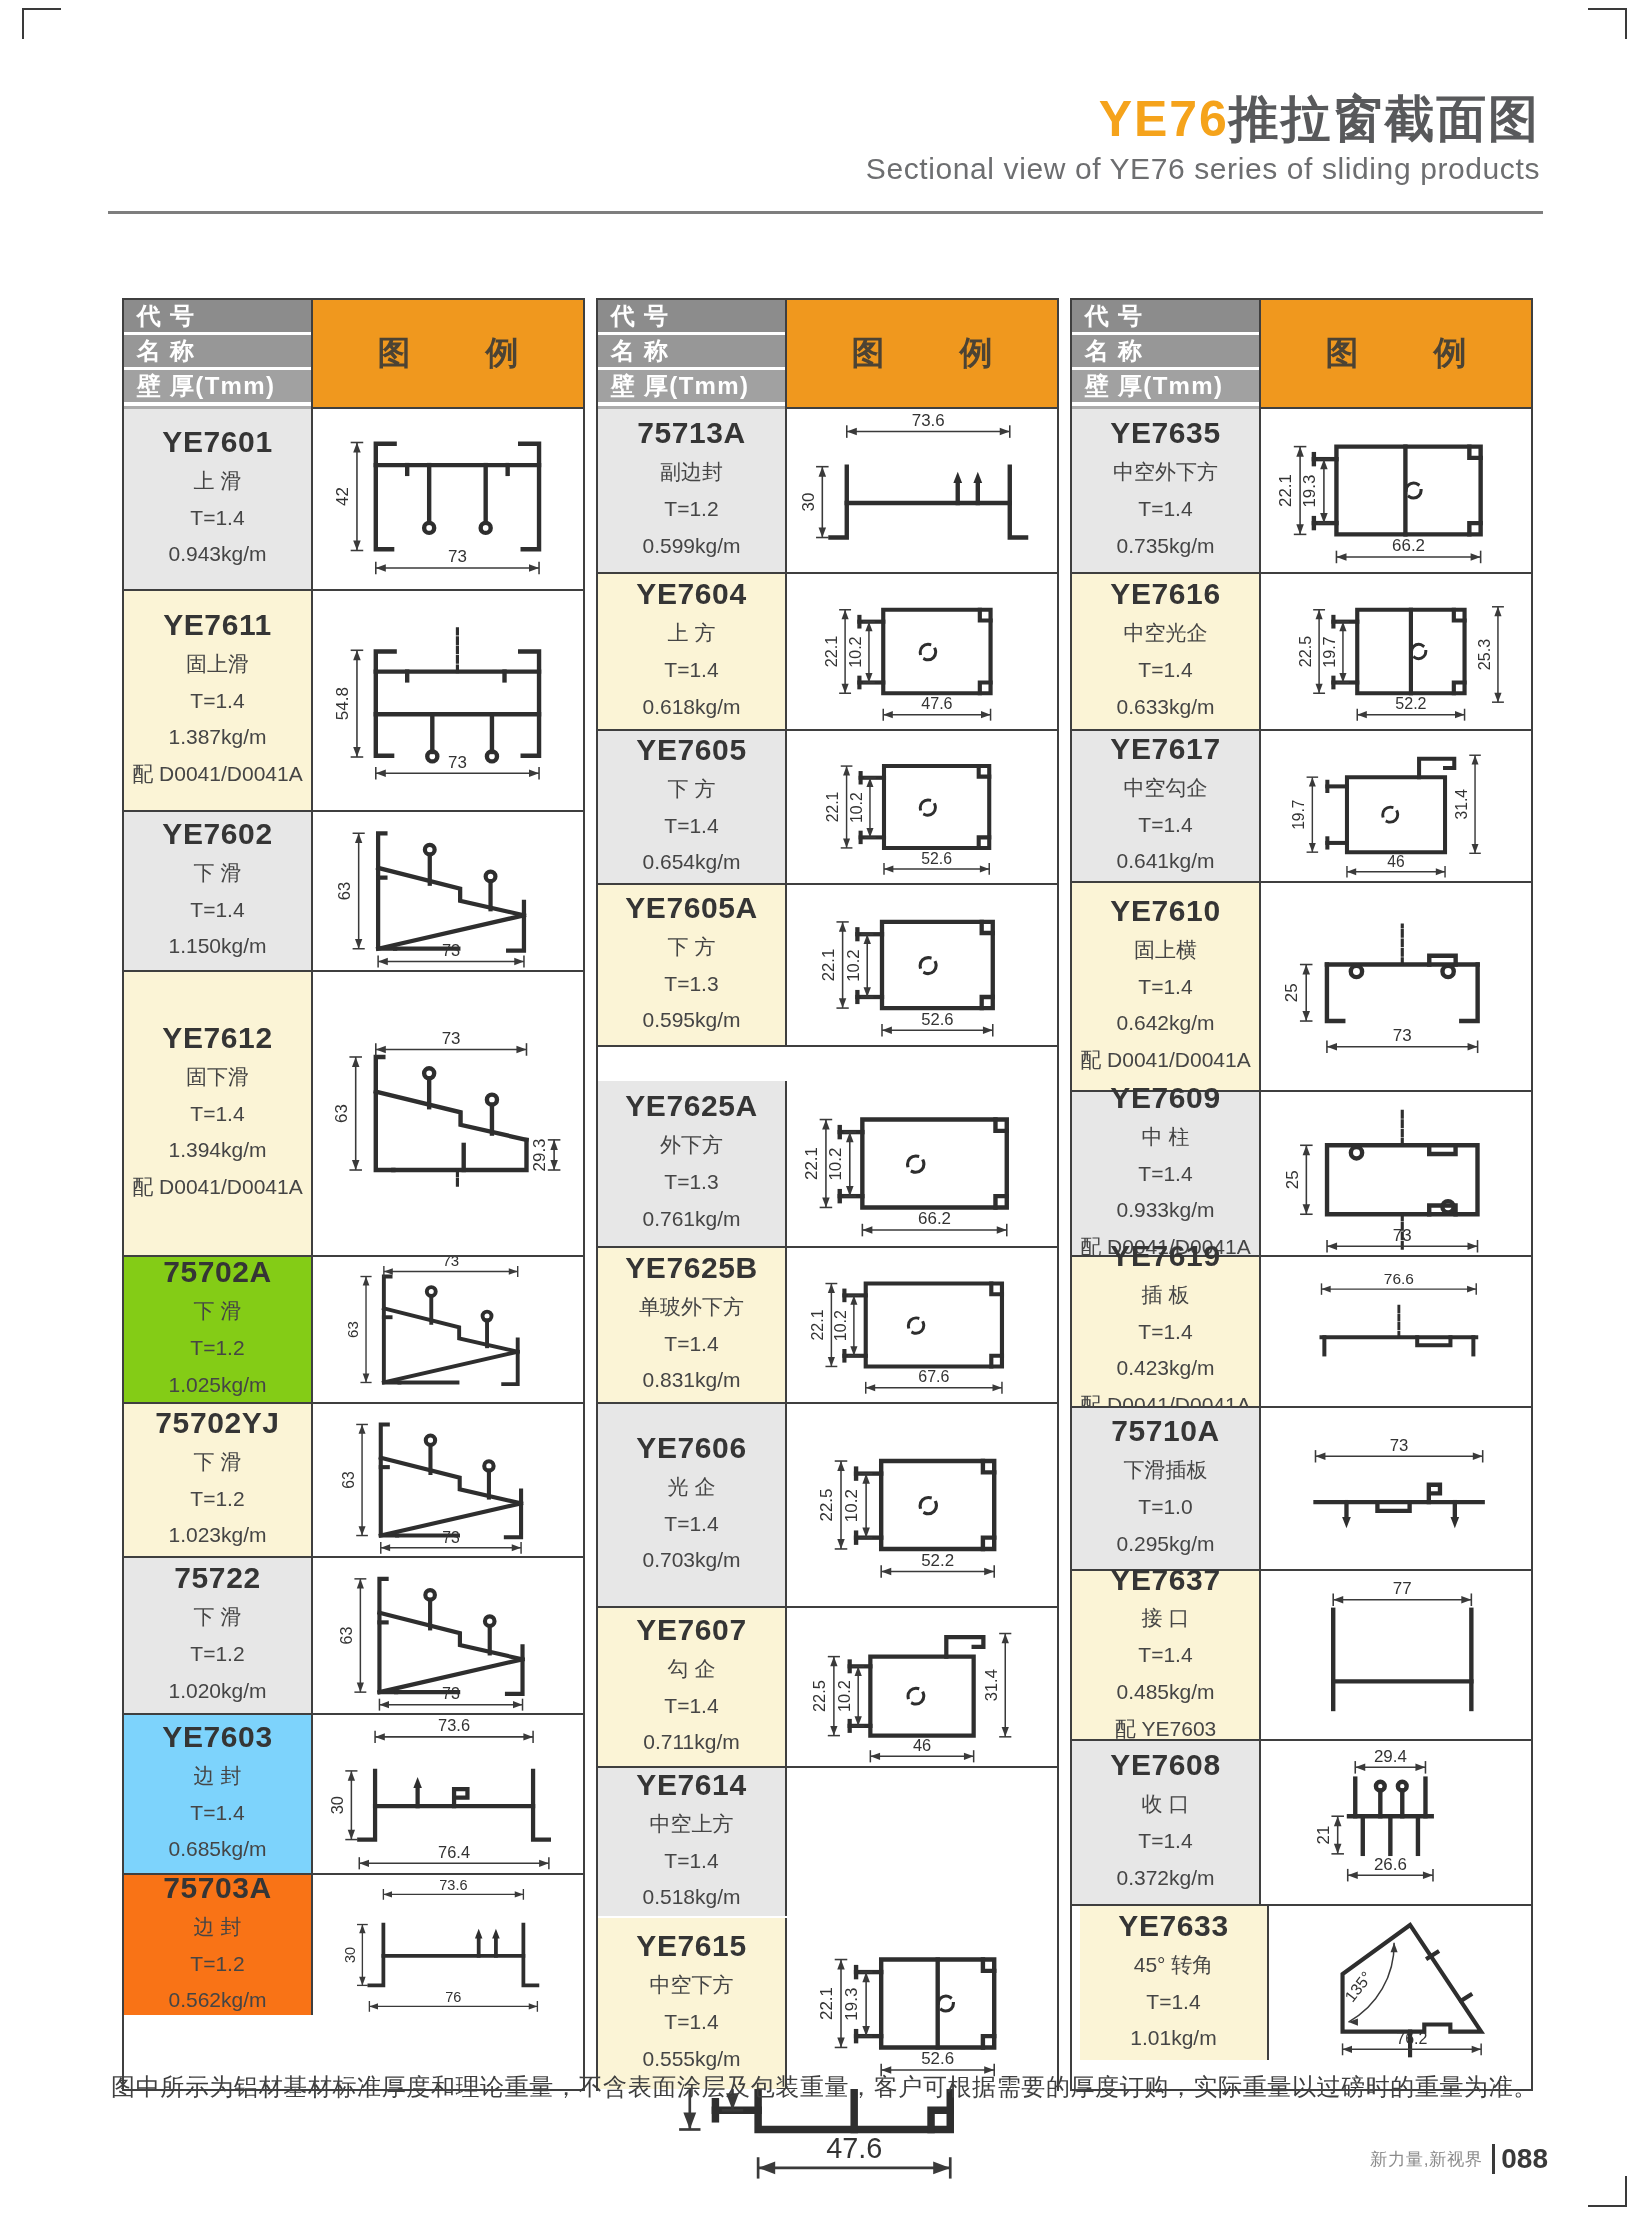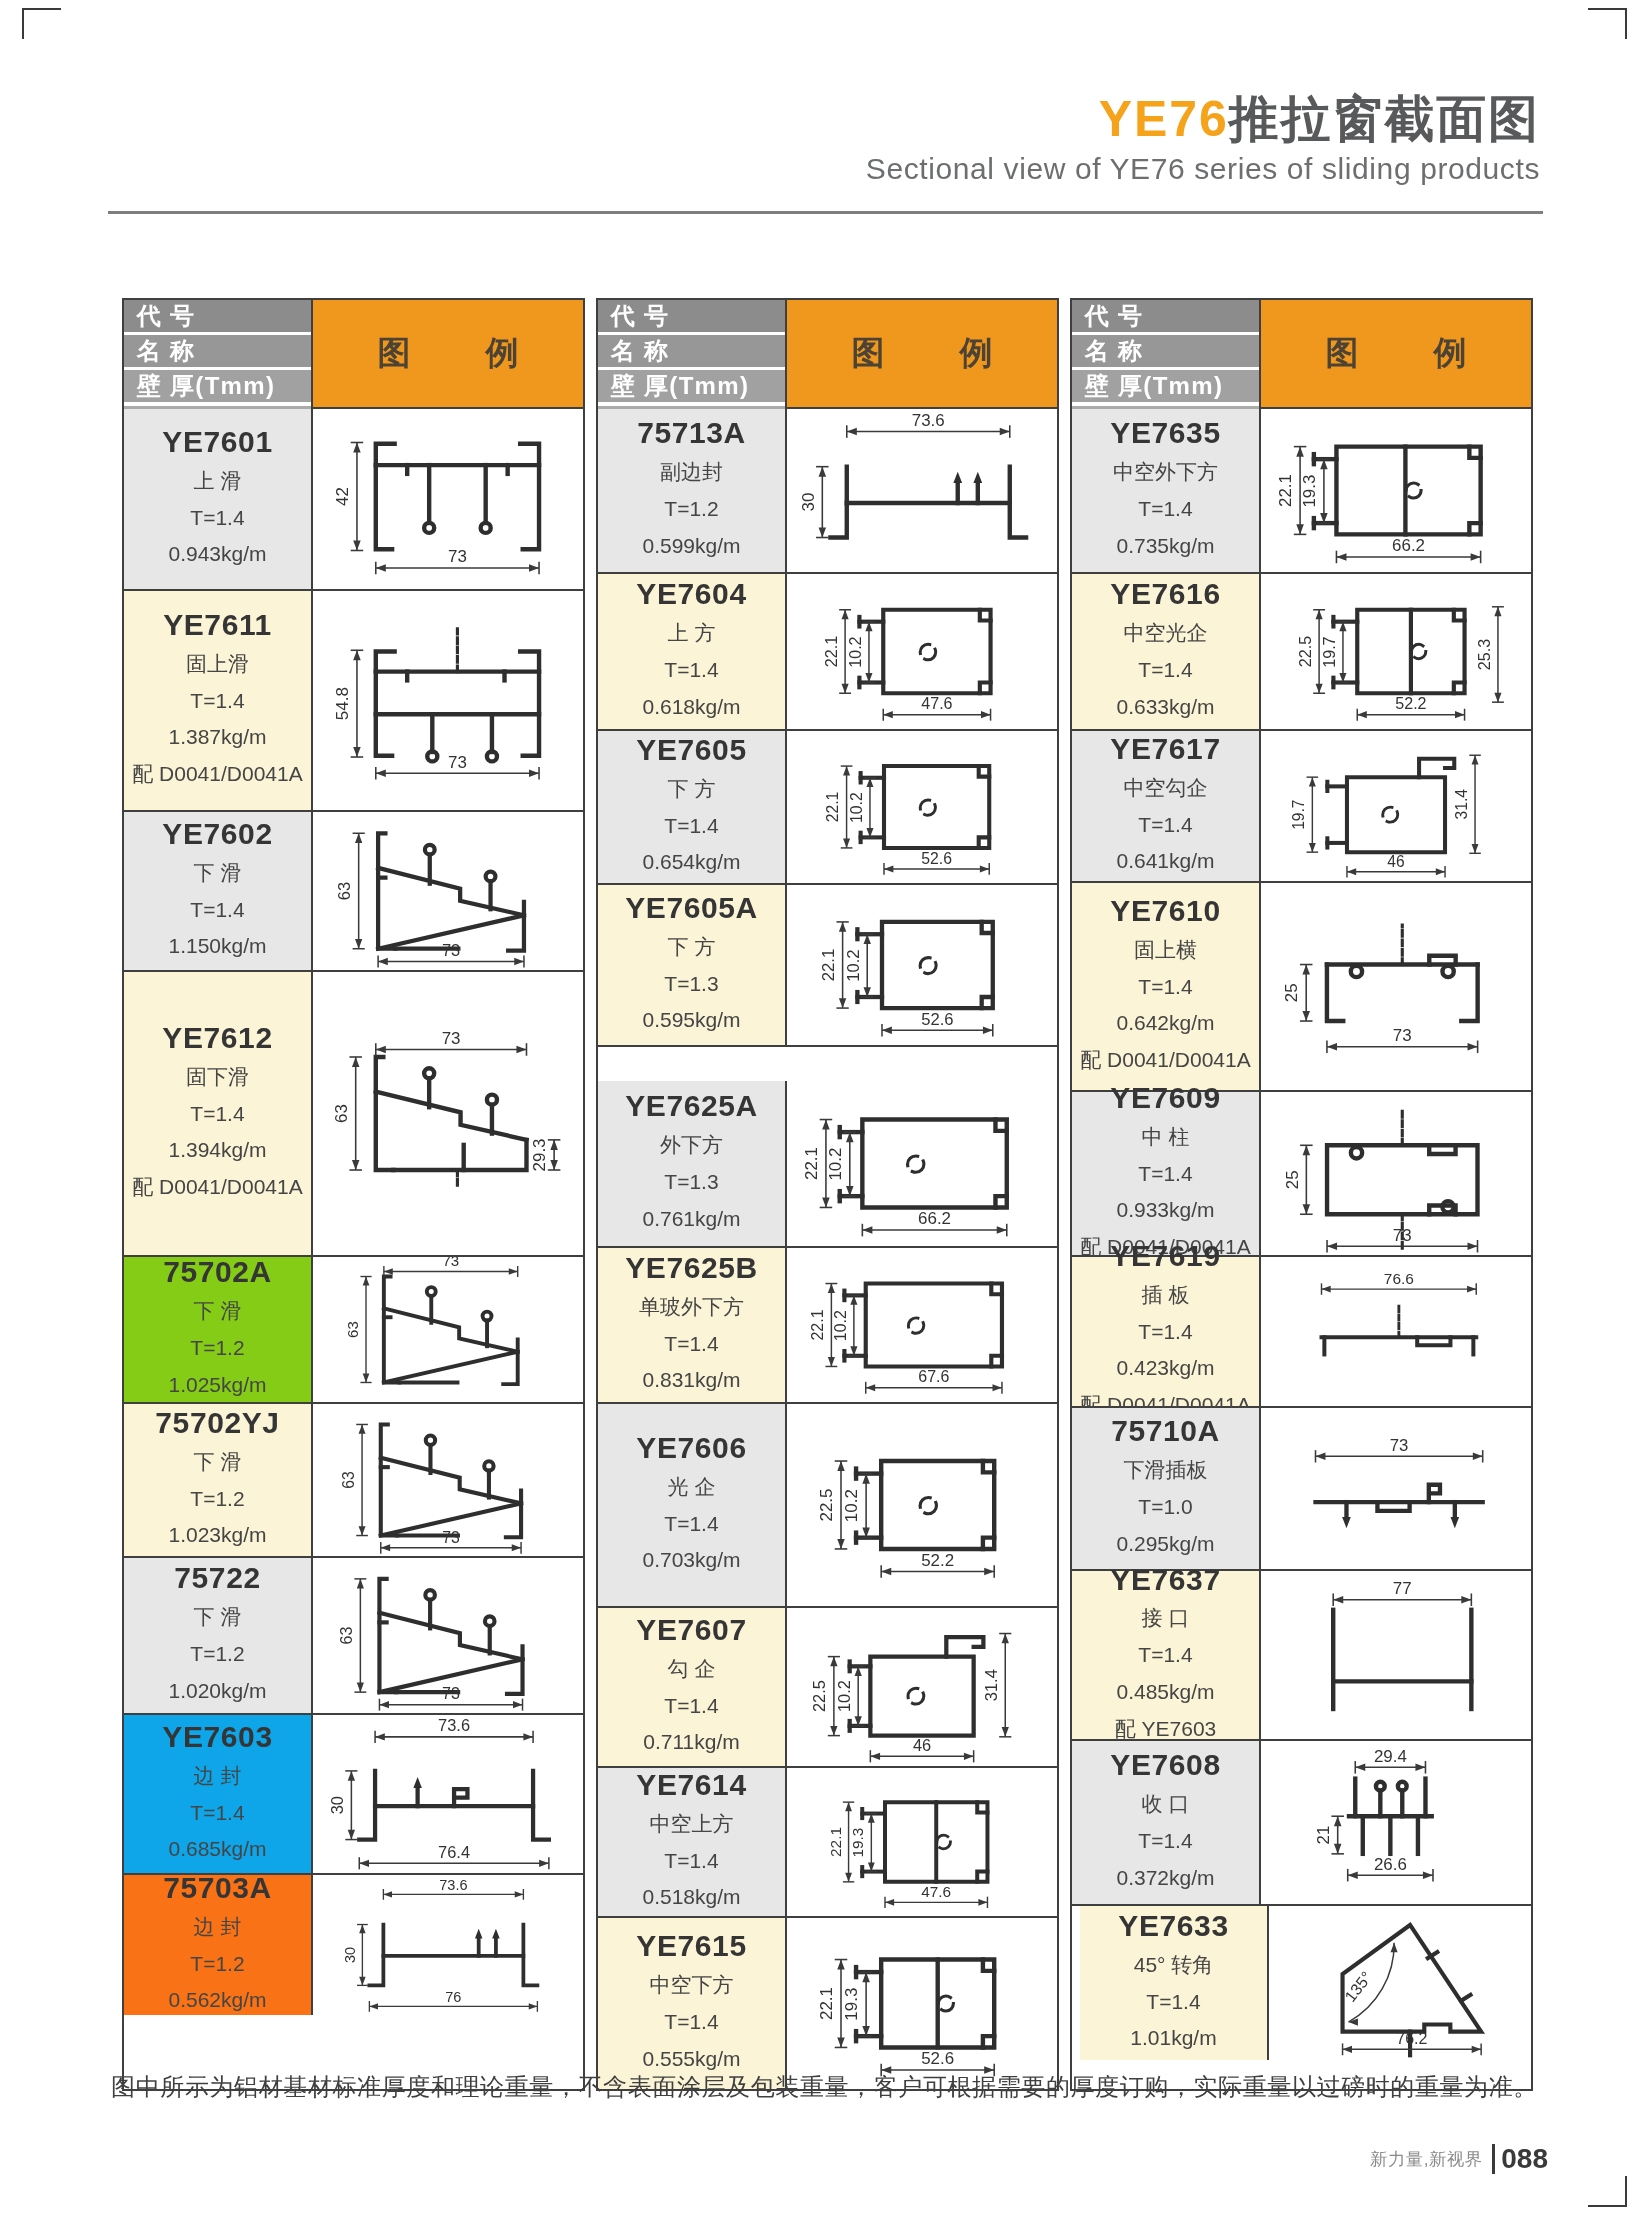--- a/index.html
+++ b/index.html
@@ -320,21 +320,21 @@
               <line x1="100" y1="246" x2="340" y2="246" stroke="#3a3a3a" stroke-width="2.5"></line>
               <line x1="100" y1="236" x2="100" y2="256" stroke="#3a3a3a" stroke-width="2.5"></line>
               <line x1="340" y1="236" x2="340" y2="256" stroke="#3a3a3a" stroke-width="2.5"></line>
               <polygon points="100,246 116,240 116,252" fill="#3a3a3a" stroke="none"></polygon>
               <polygon points="340,246 324,240 324,252" fill="#3a3a3a" stroke="none"></polygon>
               <text x="220" y="237" font-size="27" fill="#333" text-anchor="middle" font-family="&quot;Liberation Sans&quot;,&quot;DejaVu Sans&quot;,sans-serif">73</text>
             </svg>
           </div>
         </div>
         <div class="prow" style="height: 160px;">
-          <div class="pinfo" style="background: #0ea5e9; text-align: center;">
+          <div class="pinfo" style="background: #7dd3fc; text-align: center;">
             <div class="pcode">YE7603</div>
             <div class="pline">边 封</div>
             <div class="pline">T=1.4</div>
             <div class="pline">0.685kg/m</div>
           </div>
           <div class="pdraw">
             <svg viewBox="0 0 430 260">
               <g stroke="#2e2e2e" stroke-width="7" fill="none" stroke-linecap="square" stroke-linejoin="miter">
                 <path d="M95,92 V205 H69"></path>
                 <path d="M355,92 V205 H381"></path>
@@ -725,21 +725,21 @@
               <text x="338" y="127" font-size="27" fill="#333" text-anchor="middle" font-family="&quot;Liberation Sans&quot;,&quot;DejaVu Sans&quot;,sans-serif" transform="rotate(-90 338 127)">31.4</text>
               <line x1="130" y1="244" x2="300" y2="244" stroke="#3a3a3a" stroke-width="2.5"></line>
               <line x1="130" y1="234" x2="130" y2="254" stroke="#3a3a3a" stroke-width="2.5"></line>
               <line x1="300" y1="234" x2="300" y2="254" stroke="#3a3a3a" stroke-width="2.5"></line>
               <polygon points="130,244 146,238 146,250" fill="#3a3a3a" stroke="none"></polygon>
               <polygon points="300,244 284,238 284,250" fill="#3a3a3a" stroke="none"></polygon>
               <text x="215" y="235" font-size="27" fill="#333" text-anchor="middle" font-family="&quot;Liberation Sans&quot;,&quot;DejaVu Sans&quot;,sans-serif">46</text>
             </svg>
           </div>
         </div>
-        <div class="prow" style="height: 150px;">
+        <div class="prow" style="height: 150px; flex-direction: column;">
           <div class="pinfo" style="background: rgb(231, 231, 231);">
             <div class="pcode">YE7614</div>
             <div class="pline">中空上方</div>
             <div class="pline">T=1.4</div>
             <div class="pline">0.518kg/m</div>
           </div>
           <div class="pdraw">
             <svg viewBox="0 0 430 260">
               <g stroke="#2e2e2e" stroke-width="7" fill="none" stroke-linecap="square" stroke-linejoin="miter">
                 <path d="M150,60 H330 V200 H150 Z"></path>

